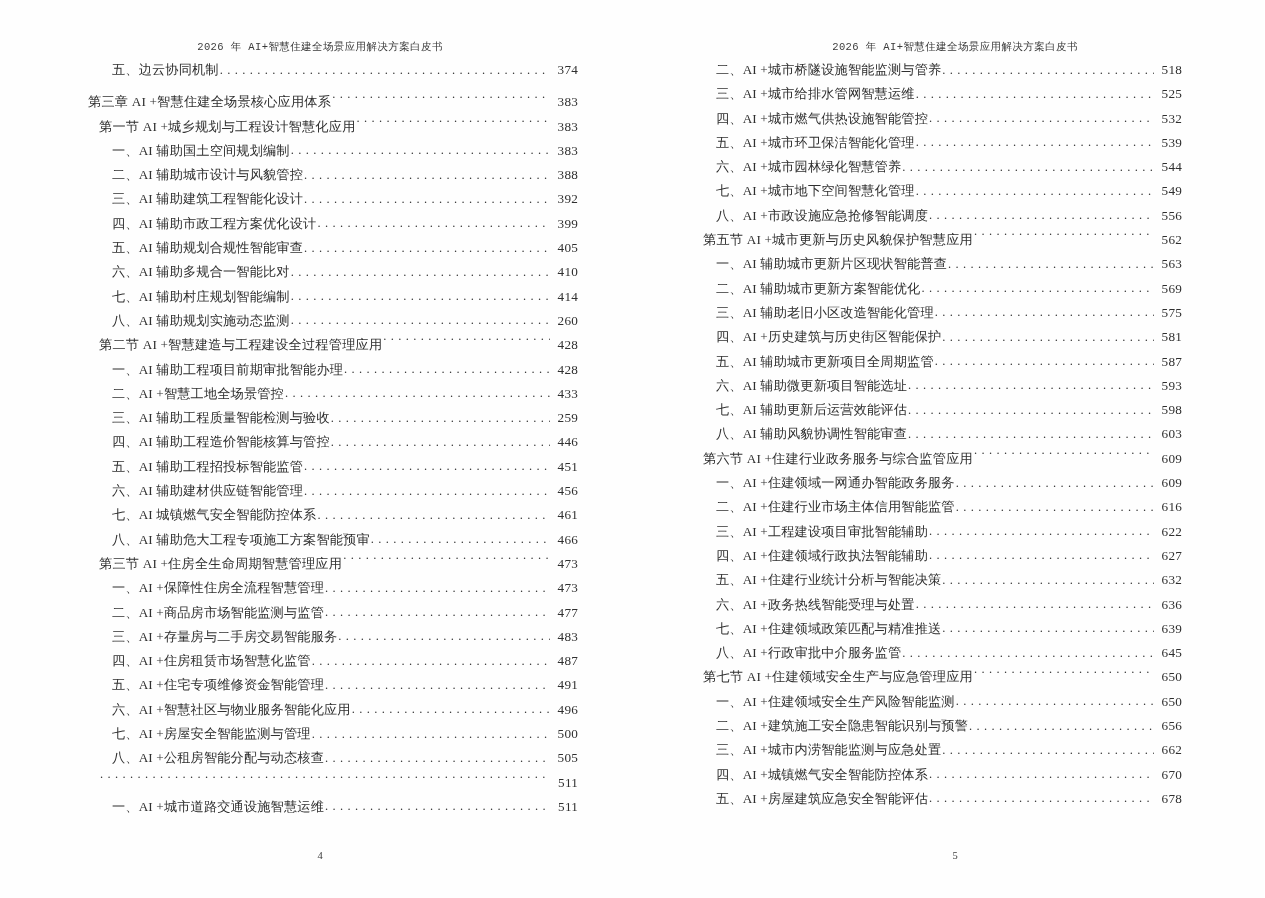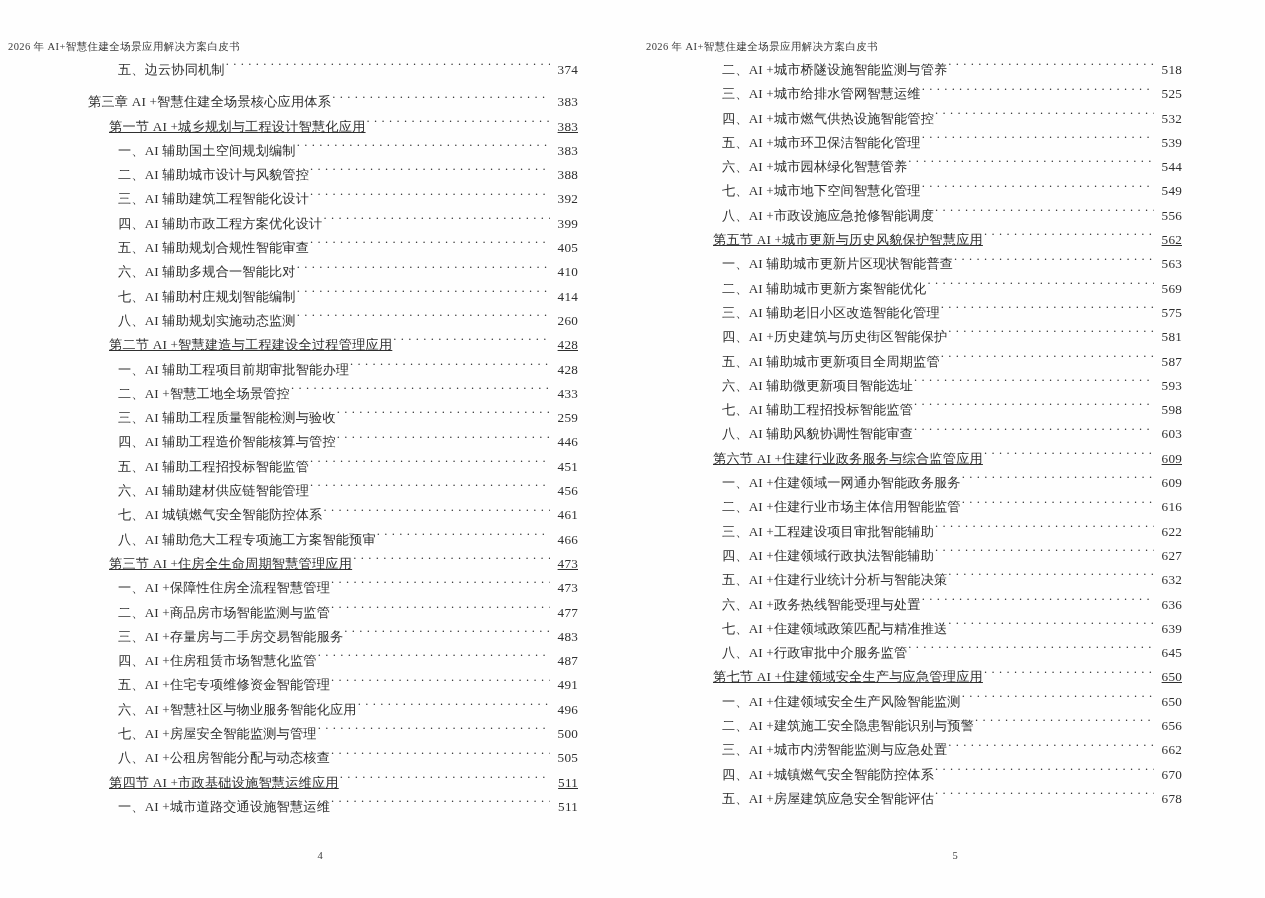--- a/index.html
+++ b/index.html
@@ -35,25 +35,25 @@
     right: 0;
     top: 0;
     bottom: 0;
   }
   
   .running-header {
     position: absolute;
     top: 40px;
     left: 0;
     right: 0;
-    text-align: left;
+    text-align: center;
     font-size: 10.5px;
     letter-spacing: 0.4px;
     color: #3a3a3a;
-    font-family: Liberation Serif, serif;
+    font-family: Liberation Mono, monospace;
   }
   .page-left .running-header { padding-left: 8px; }
   .page-right .running-header { padding-left: 14px; }
 
   
   .toc {
     position: absolute;
     top: 58px;
     left: 88px;
     width: 490px;
@@ -94,22 +94,22 @@
     flex: 0 0 auto;
     min-width: 26px;
     text-align: right;
     font-size: 13.2px;
     color: #2f2f2f;
     letter-spacing: 0.2px;
   }
 
   
   .lvl-chapter { margin-left: 0px; margin-top: 8px; }
-  .lvl-section { margin-left: 21px; text-decoration: underline; }
-  .lvl-item    { margin-left: 30px; }
+  .lvl-section { margin-left: 11px; }
+  .lvl-item    { margin-left: 24px; align-items: flex-end; }
 
   .lvl-chapter .title,
   .lvl-section .title { letter-spacing: 0.2px; }
 
   .folio {
     position: absolute;
     left: 0;
     right: 0;
     bottom: 37px;
     text-align: center;
@@ -267,21 +267,20 @@
             <span class="title">七、AI +房屋安全智能监测与管理</span>
             <span class="leader"></span>
             <span class="pageno">500</span>
           </div>
           <div class="toc-row lvl-item">
             <span class="title">八、AI +公租房智能分配与动态核查</span>
             <span class="leader"></span>
             <span class="pageno">505</span>
           </div>
           <div class="toc-row lvl-section">
-            <span class="title">第四节 AI +市政基础设施智慧运维应用</span>
             <span class="leader"></span>
             <span class="pageno">511</span>
           </div>
           <div class="toc-row lvl-item">
             <span class="title">一、AI +城市道路交通设施智慧运维</span>
             <span class="leader"></span>
             <span class="pageno">511</span>
           </div>
         </div>
       <div class="folio">4</div>
@@ -356,21 +355,21 @@
             <span class="title">五、AI 辅助城市更新项目全周期监管</span>
             <span class="leader"></span>
             <span class="pageno">587</span>
           </div>
           <div class="toc-row lvl-item">
             <span class="title">六、AI 辅助微更新项目智能选址</span>
             <span class="leader"></span>
             <span class="pageno">593</span>
           </div>
           <div class="toc-row lvl-item">
-            <span class="title">七、AI 辅助工程招投标智能监管</span>
+            <span class="title">七、AI 辅助更新后运营效能评估</span>
             <span class="leader"></span>
             <span class="pageno">598</span>
           </div>
           <div class="toc-row lvl-item">
             <span class="title">八、AI 辅助风貌协调性智能审查</span>
             <span class="leader"></span>
             <span class="pageno">603</span>
           </div>
           <div class="toc-row lvl-section">
             <span class="title">第六节 AI +住建行业政务服务与综合监管应用</span>

